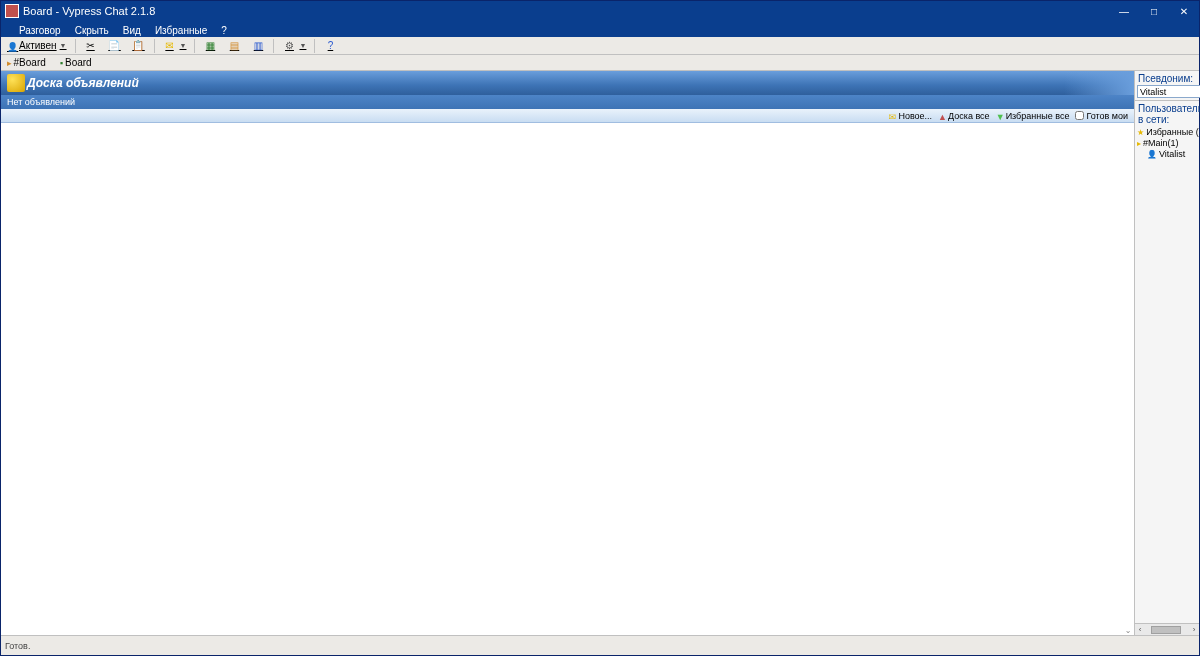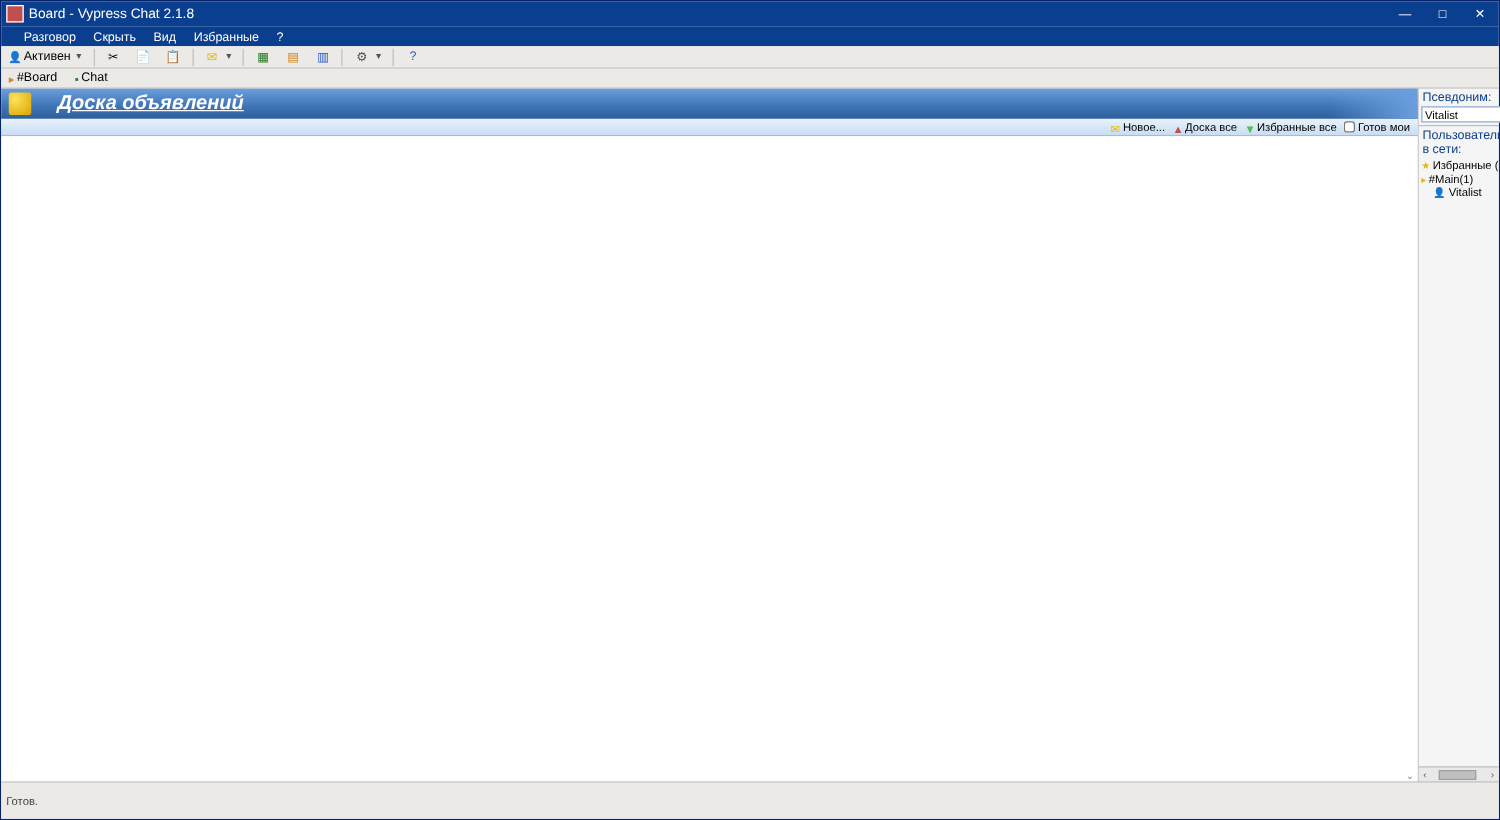--- a/index.html
+++ b/index.html
@@ -12,38 +12,38 @@
 .titlebar .title { flex: 1; }
 .titlebar .winbtn { width: 30px; height: 20px; display: flex; align-items: center; justify-content: center; color: #fff; font-size: 10px; }
 
 
 .menubar { height: 16px; background: #0a3e8e; color: #fff; display: flex; align-items: flex-end; font-size: 10px; padding-left: 14px; gap: 6px; }
 .menubar span { padding: 1px 4px; }
 
 
 .toolbar { height: 18px; background: #eceae6; border-bottom: 1px solid #c0c0c0; display: flex; align-items: center; font-size: 10px; padding: 0 2px; gap: 2px; }
 .toolbar .sep { width: 1px; height: 14px; background: #c0c0c0; margin: 0 2px; }
-.tool-btn { display: flex; align-items: center; gap: 2px; padding: 1px 3px; border: 1px solid transparent; }
+.tool-btn { display: flex; align-items: center; gap: 2px; padding: 1px 3px; border: 1px solid transparent; text-decoration: underline; }
 .drop { font-size: 7px; color: #555; margin-left: 1px; }
 .user-icon { width: 10px; height: 10px; display: inline-block; }
 .user-icon::before { content: "👤"; font-size: 9px; color: #3a7d3a; }
 .ico { width: 14px; height: 14px; display: inline-flex; align-items: center; justify-content: center; font-size: 10px; }
 
 
 .tabsbar { height: 16px; background: #eceae6; border-bottom: 1px solid #c0c0c0; display: flex; align-items: center; font-size: 10px; padding-left: 2px; gap: 6px; }
 .tab { display: flex; align-items: center; gap: 2px; padding: 0 4px; }
 .tab .ico-small { font-size: 9px; }
 
 
 .body { flex: 1; display: flex; min-height: 0; }
 .main { flex: 1; display: flex; flex-direction: column; min-width: 0; border-right: 1px solid #c0c0c0; position: relative; }
 .side { width: 64px; display: flex; flex-direction: column; background: #f5f5f5; font-size: 9px; }
 
 
-.board-header { height: 24px; background: linear-gradient(to bottom, #6a9edc 0%, #3d73b5 60%, #2f5f9c 100%); display: flex; align-items: center; color: #fff; font-style: italic; font-weight: bold; font-size: 16px; padding-left: 6px; gap: 21px; position: relative; text-decoration: underline; }
+.board-header { height: 24px; background: linear-gradient(to bottom, #6a9edc 0%, #3d73b5 60%, #2f5f9c 100%); display: flex; align-items: center; color: #fff; font-style: italic; font-weight: bold; font-size: 12px; padding-left: 6px; gap: 2px; position: relative; }
 .board-header .board-icon { width: 18px; height: 18px; background: radial-gradient(circle at 30% 30%, #ffe259, #d9a400); border-radius: 2px; }
 .board-header::after { content: ""; position: absolute; right: 0; top: 0; bottom: 0; width: 70px; background: linear-gradient(to right, rgba(47,95,156,0) 0%, #6a9edc 100%); }
 
 .board-sub { height: 14px; background: linear-gradient(to bottom, #4d84c7, #3d73b5); color: #fff; font-size: 9px; padding-left: 6px; display: flex; align-items: center; }
 
 
 .actionbar { height: 14px; background: linear-gradient(to bottom, #e9f2fb, #c9ddf2); border-bottom: 1px solid #a0bde0; display: flex; align-items: center; justify-content: flex-end; font-size: 9px; gap: 6px; padding-right: 6px; }
 .action { display: flex; align-items: center; gap: 2px; }
 .action .aico { width: 8px; height: 8px; }
 
@@ -59,21 +59,21 @@
 .usr { color: #3a7d3a; font-size: 8px; }
 .side-scroll { height: 12px; background: #e9e9e9; border-top: 1px solid #c0c0c0; display: flex; align-items: center; }
 .side-scroll .thumb { width: 30px; height: 8px; background: #c0c0c0; margin-left: 6px; border: 1px solid #a0a0a0; }
 .side-scroll .arrow { width: 10px; text-align: center; font-size: 8px; color: #555; }
 
 
 .vscroll { position: absolute; right: 0; top: 52px; bottom: 0; width: 12px; display: flex; flex-direction: column; justify-content: flex-end; }
 .vscroll .varrow { height: 10px; display: flex; align-items: center; justify-content: center; font-size: 8px; color: #888; }
 
 
-.statusbar { height: 30px; background: #eceae6; border-top: 1px solid #c0c0c0; font-size: 9px; color: #444; display: flex; align-items: center; padding-left: 4px; }
+.statusbar { height: 20px; background: #eceae6; border-top: 1px solid #c0c0c0; font-size: 9px; color: #444; display: flex; align-items: center; padding-left: 4px; }
 </style>
 </head>
 <body>
 
 <div class="window">
 
   <div class="titlebar">
     <div class="app-icon"></div>
     <div class="title">Board - Vypress Chat 2.1.8</div>
     <div class="winbtn">—</div>
@@ -131,30 +131,33 @@
       </div>
   </div>
 
   <div class="tabsbar">
     <div class="tab">
       <span class="ico-small" style="color:#d08a2a">▸</span>
       <span>#Board</span>
     </div>
     <div class="tab">
       <span class="ico-small" style="color:#2a7d2a">▪</span>
-      <span>Chat</span>
+      <span>Board</span>
     </div>
   </div>
 
   <div class="body">
 
     <div class="main">
       <div class="board-header">
         <div class="board-icon"></div>
         <span>Доска объявлений</span>
+      </div>
+      <div class="board-sub">
+        <span>Нет объявлений</span>
       </div>
       <div class="actionbar">
         <div class="action">
           <span class="aico" style="color:#e6b800">✉</span>
           <span>Новое...</span>
         </div>
         <div class="action">
           <span class="aico" style="color:#c05050">▲</span>
           <span>Доска все</span>
         </div>

